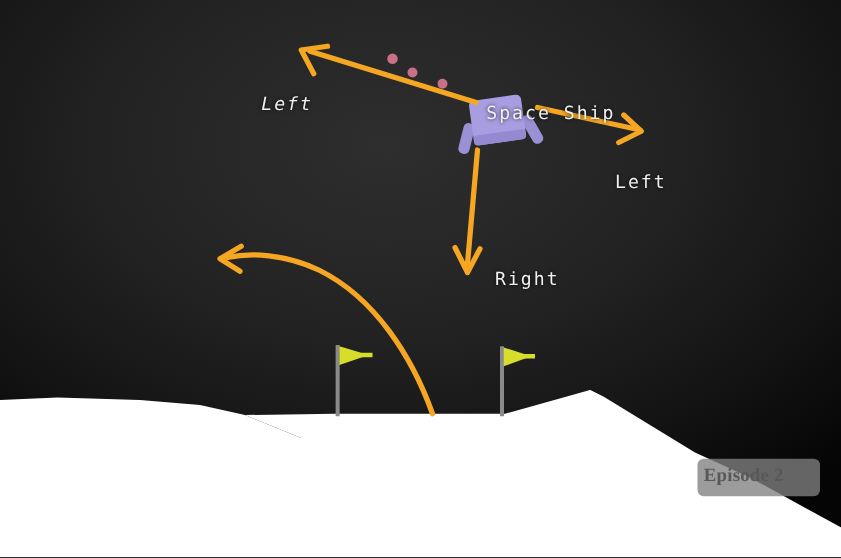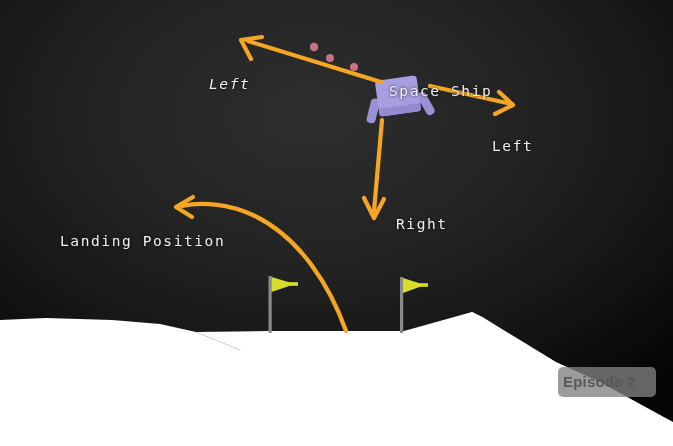--- a/index.html
+++ b/index.html
@@ -49,21 +49,21 @@
     width: 98px;
     height: 30px;
     background: rgba(128,128,128,0.78);
     border-radius: 5px;
     z-index: 5;
   }
   #episode-text {
     position: absolute;
     left: 563px;
     top: 373px;
-    font-family: Liberation Sans, sans-serif;
+    font-family: Liberation Serif, serif;
     font-size: 15px;
     font-weight: 600;
     color: #585858;
     letter-spacing: 0.2px;
     white-space: nowrap;
     z-index: 6;
     user-select: none;
   }
 </style>
 </head>
@@ -144,18 +144,17 @@
   </svg>
 
   <div class="anno-label" id="label-space-ship">Space Ship</div>
 
   <div class="anno-label" id="label-left">Left</div>
 
   <div class="anno-label" id="label-right">Left</div>
 
   <div class="anno-label" id="label-down">Right</div>
 
-  <div class="anno-label" id="label-landing">Landing Position</div>
 
   <div id="episode-badge"></div>
   <div id="episode-text">Episode 2</div>
 
 </div>
 
 </body></html>

